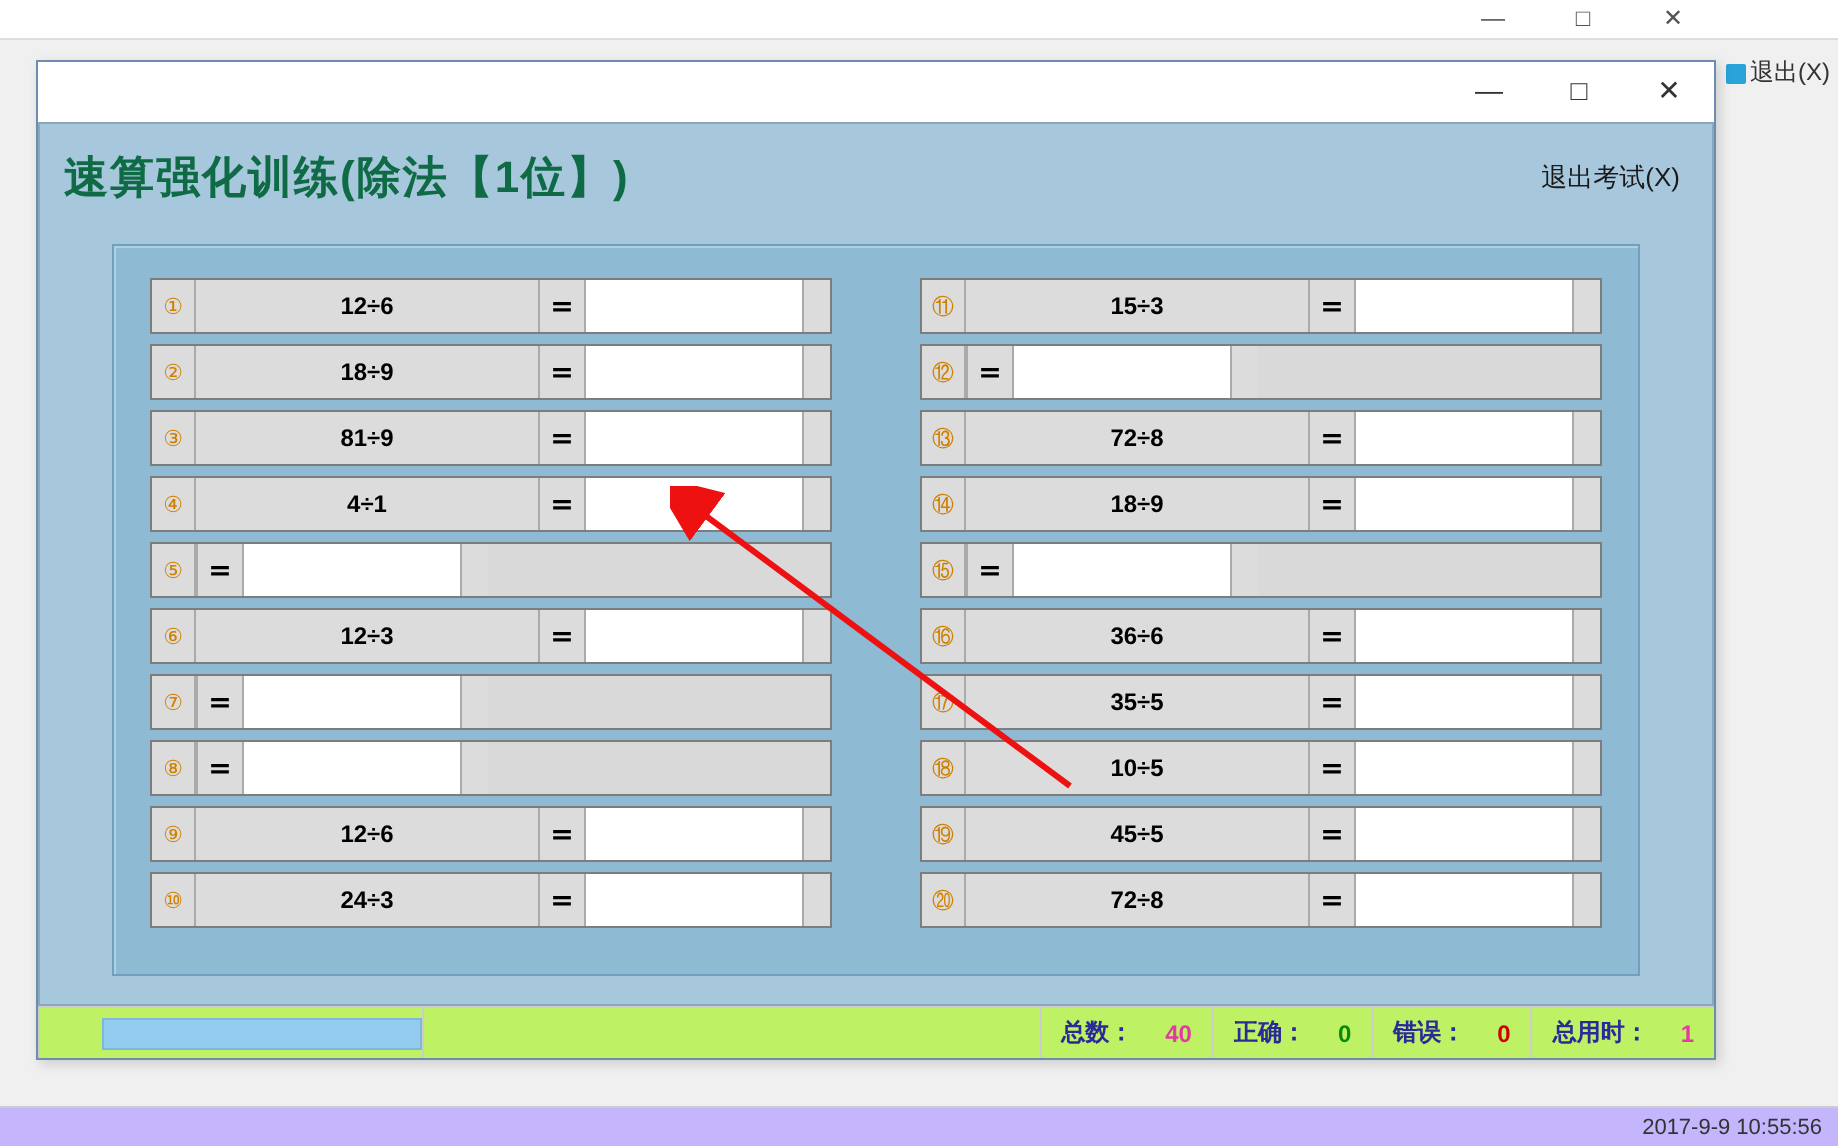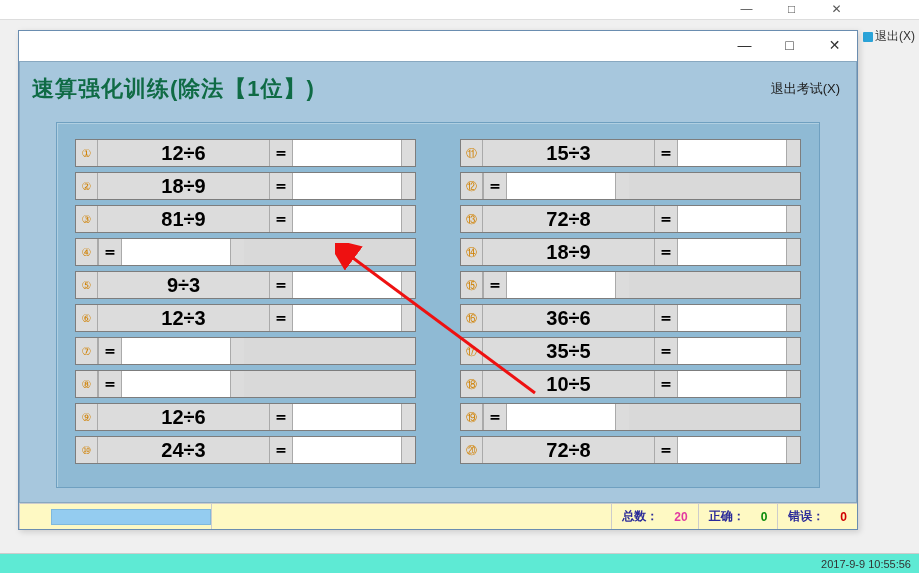--- a/index.html
+++ b/index.html
@@ -70,21 +70,21 @@
     display: flex; align-items: stretch; height: 28px;
     border: 1px solid #7d7d7d; background: #d9d9d9;
   }
   .qnum {
     width: 22px; display: flex; align-items: center; justify-content: center;
     font-size: 11px; color: #d08000; border-right: 1px solid #aaa;
     background: #dcdcdc;
   }
   .qexpr {
     flex: 1; display: flex; align-items: center; justify-content: center;
-    font-size: 20px; font-weight: bold; color: #000;
+    font-size: 12px; font-weight: bold; color: #000;
     background: #dcdcdc;
   }
   .qeq {
     width: 24px; display: flex; align-items: center; justify-content: center;
     font-size: 16px; font-weight: bold; color: #000;
     background: #dcdcdc; border-left:1px solid #aaa; border-right:1px solid #aaa;
   }
   .qinput {
     width: 108px; background: #fff; border: none; outline: none;
     padding: 0 6px; font-size: 14px;
@@ -95,38 +95,38 @@
 
   
   .arrow {
     position: absolute; top: 120px; left: 278px; width: 210px; height: 160px;
     pointer-events: none;
   }
 
   
   .modal-status {
     position: absolute; bottom: 0; left: 0; right: 0; height: 26px;
-    background: #fef9c3; border-top: 1px solid #ccc;
+    background: #bef264; border-top: 1px solid #ccc;
     display: flex; align-items: center; font-size: 12px;
   }
   .modal-status .chunk {
     border-left: 1px solid #ccc; height: 100%; display: flex; align-items: center; padding: 0 10px;
   }
   .modal-status .spacer { flex: 1; border-left: 1px solid #ccc; height:100%; }
   .stub1 { width: 28px; border-left:none; }
   .bluebar { margin-left: 4px; width: 160px; height: 16px; background: #94ccf0; border: 1px solid #7fb8dc; }
   .lbl { color: #2a2a99; font-weight: bold; }
   .val-pink { color: #e23aa0; font-weight: bold; padding-left: 16px; }
   .val-green { color: #0a8a0a; font-weight: bold; padding-left: 16px; }
   .val-red { color: #d00000; font-weight: bold; padding-left: 16px; }
 
   
   .page-status {
     position: absolute; bottom: 0; left: 0; right: 0; height: 20px;
-    background: #5eead4; border-top: 1px solid #ccc;
+    background: #c4b5fd; border-top: 1px solid #ccc;
     font-size: 11px; color: #333; display:flex; align-items:center; justify-content:flex-end; padding-right:8px;
   }
 </style>
 </head>
 <body>
 
 <div class="parent-bar">
   <div class="parent-controls">
     <div>—</div>
     <div>□</div>
@@ -170,27 +170,27 @@
             </div>
             <div class="qrow">
               <div class="qnum">③</div>
               <div class="qexpr">81÷9</div>
               <div class="qeq">＝</div>
               <input class="qinput" style="">
               <div class="qend"></div>
             </div>
             <div class="qrow">
               <div class="qnum">④</div>
+              <div class="qexpr">4÷1</div>
               <div class="qeq">＝</div>
               <input class="qinput" style="">
               <div class="qend"></div>
             </div>
             <div class="qrow">
               <div class="qnum">⑤</div>
-              <div class="qexpr">9÷3</div>
               <div class="qeq">＝</div>
               <input class="qinput" style="">
               <div class="qend"></div>
             </div>
             <div class="qrow">
               <div class="qnum">⑥</div>
               <div class="qexpr">12÷3</div>
               <div class="qeq">＝</div>
               <input class="qinput" style="">
               <div class="qend"></div>
@@ -272,20 +272,21 @@
             </div>
             <div class="qrow">
               <div class="qnum">⑱</div>
               <div class="qexpr">10÷5</div>
               <div class="qeq">＝</div>
               <input class="qinput" style="">
               <div class="qend"></div>
             </div>
             <div class="qrow">
               <div class="qnum">⑲</div>
+              <div class="qexpr">45÷5</div>
               <div class="qeq">＝</div>
               <input class="qinput" style="">
               <div class="qend"></div>
             </div>
             <div class="qrow">
               <div class="qnum">⑳</div>
               <div class="qexpr">72÷8</div>
               <div class="qeq">＝</div>
               <input class="qinput" style="">
               <div class="qend"></div>
@@ -303,28 +304,32 @@
       </svg>
     </div>
   </div>
 
   <div class="modal-status">
     <div class="chunk stub1"></div>
     <div class="bluebar"></div>
     <div class="spacer"></div>
     <div class="chunk">
       <span class="lbl">总数：</span>
-      <span class="val-pink">20</span>
+      <span class="val-pink">40</span>
     </div>
     <div class="chunk">
       <span class="lbl">正确：</span>
       <span class="val-green">0</span>
     </div>
     <div class="chunk">
       <span class="lbl">错误：</span>
       <span class="val-red">0</span>
     </div>
+    <div class="chunk">
+      <span class="lbl">总用时：</span>
+      <span class="val-pink">1</span>
+    </div>
   </div>
 </div>
 
 <div class="page-status">
   <span>2017-9-9 10:55:56</span>
 </div>
 
 </body></html>

